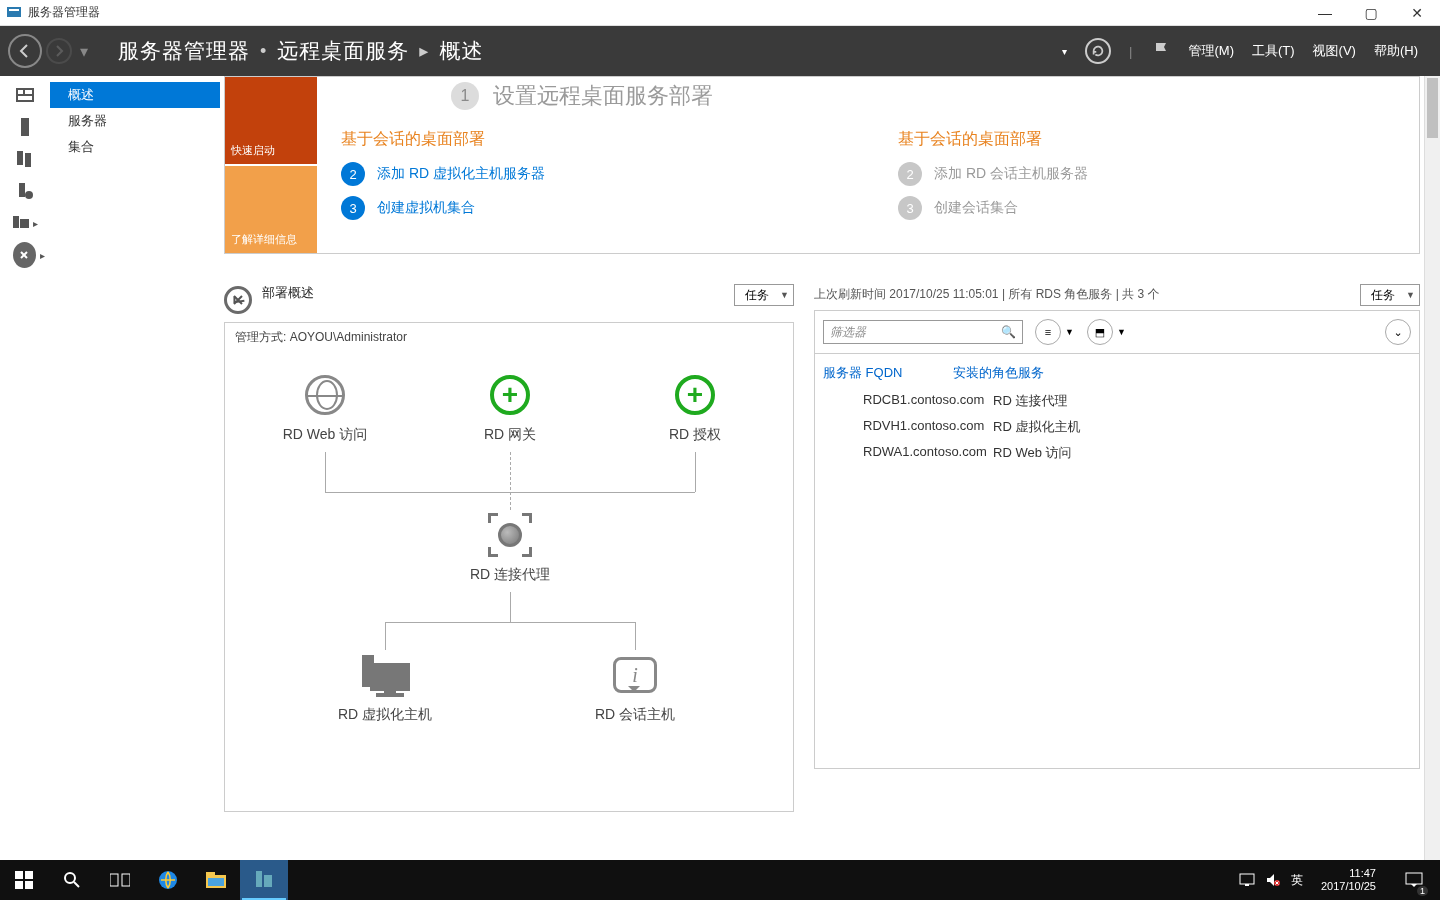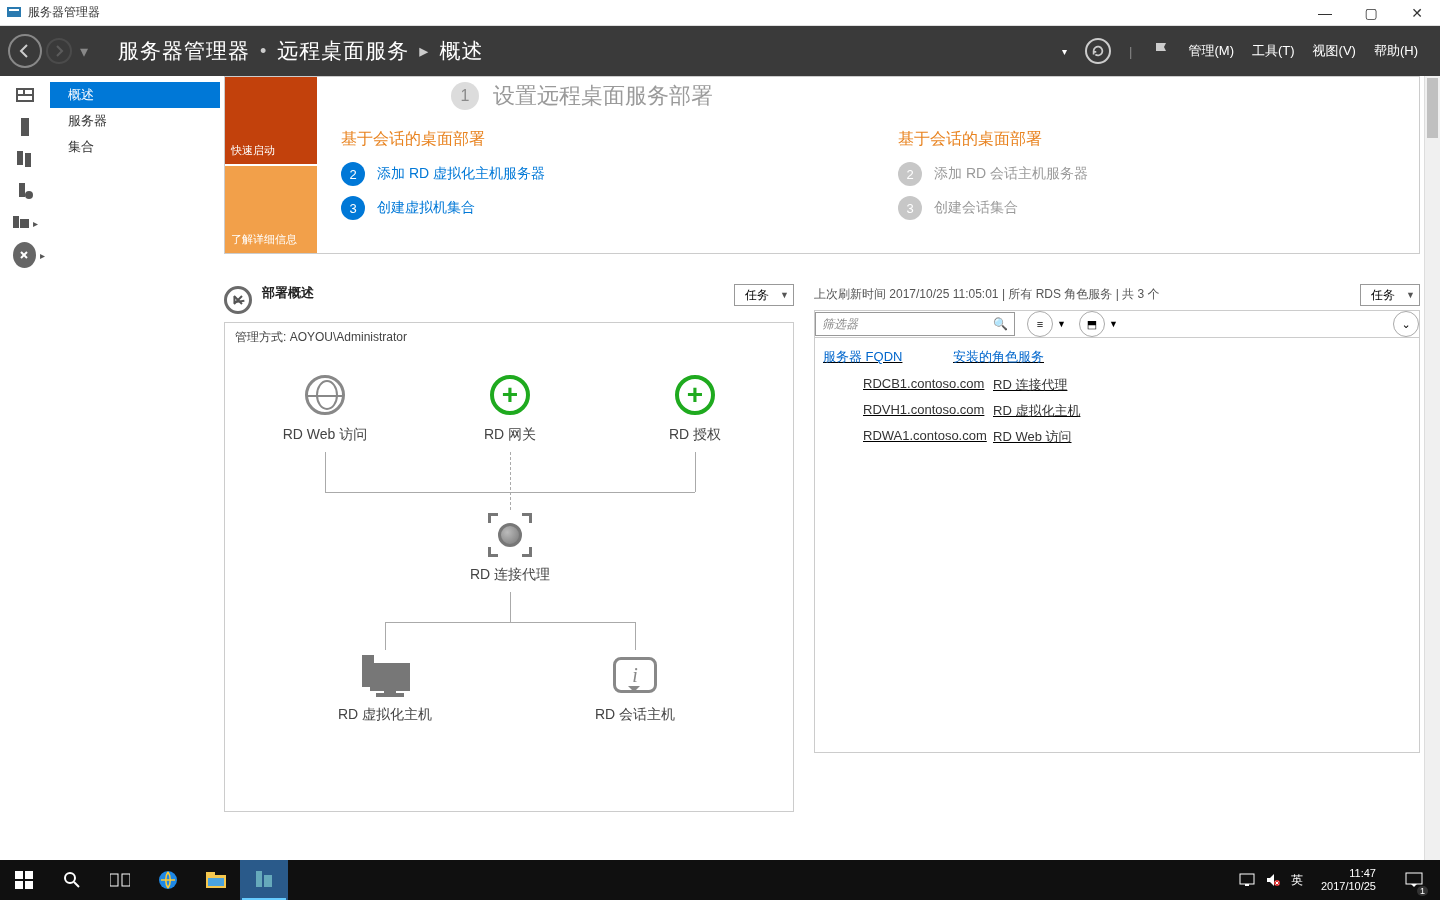--- a/index.html
+++ b/index.html
@@ -65,21 +65,21 @@
 .setup-step.disabled .numc { background:#c7c7c7; }
 .setup-step.disabled span.txt { color:#9a9a9a; }
 
 
 .panels { display:flex; gap:20px; margin:30px 20px 0 4px; }
 .panel { border:0; }
 .panel-head { display:flex; align-items:flex-start; gap:10px; }
 .panel-head .circ { width:28px; height:28px; border:3px solid #6a6a6a; border-radius:50%; display:flex; align-items:center; justify-content:center; margin-top:2px; }
 .panel-head .circ svg { width:14px; height:14px; }
 .panel-head .titles { flex:1; }
-.panel-head h4 { font-size:13px; color:#222; font-weight:bold; }
+.panel-head h4 { font-size:13px; color:#222; font-weight:normal; }
 .panel-head .sub { font-size:12px; color:#555; margin-top:2px; }
 .tasks-dd { border:1px solid #999; height:22px; padding:0 18px 0 10px; font-size:12px; display:flex; align-items:center; position:relative; min-width:60px; }
 .tasks-dd::after { content:"▼"; position:absolute; right:4px; font-size:9px; color:#555; }
 
 
 .left-panel { width:570px; }
 .diagram-box { border:1px solid #ccc; margin-top:8px; height:490px; position:relative; }
 .mng { font-size:12px; color:#444; padding:6px 10px; border-bottom:0; }
 .diagram { position:relative; height:440px; }
 .node { position:absolute; text-align:center; width:140px; }
@@ -106,27 +106,27 @@
 .info-ic::after { content:""; position:absolute; bottom:-8px; left:12px; width:0; height:0; border:6px solid transparent; border-top-color:#888; }
 .info-ic span { font-family:Georgia,serif; font-style:italic; font-size:20px; color:#888; }
 
 .hline, .vline { position:absolute; background:transparent; }
 .hline { border-top:1px solid #aaa; height:0; }
 .vline { border-left:1px solid #aaa; width:0; }
 .vline.dashed { border-left:1px dashed #aaa; }
 
 
 .right-panel { flex:1; }
-.filter-row { border:1px solid #ccc; display:flex; align-items:center; gap:12px; margin-top:4px; }
+.filter-row { border:1px solid #ccc; padding:8px; display:flex; align-items:center; gap:12px; margin-top:4px; }
 .filter-input { flex:0 0 200px; height:24px; border:1px solid #999; display:flex; align-items:center; padding:0 6px; font-size:12px; color:#888; font-style:italic; position:relative; }
 .filter-input .mag { margin-left:auto; font-style:normal; }
 .pill { width:26px; height:26px; border:1px solid #aaa; border-radius:50%; display:flex; align-items:center; justify-content:center; font-size:11px; position:relative; }
 .pill .dd { position:absolute; right:-14px; font-size:9px; }
 .expand { margin-left:auto; }
-.srv-table { border:1px solid #ccc; border-top:0; font-size:13px;text-decoration:underline; }
+.srv-table { border:1px solid #ccc; border-top:0; font-size:13px; }
 .srv-head { display:flex; padding:10px 8px 6px 8px; color:#0066cc; }
 .srv-head div:first-child { width:130px; }
 .srv-row { display:flex; padding:4px 8px; color:#333; }
 .srv-row div:first-child { width:130px; }
 .srv-body { height:380px;margin-left:40px; }
 
 
 .taskbar { position:absolute; left:0; right:0; bottom:0; height:40px; background:#101010; display:flex; align-items:center; color:#fff; }
 .taskbar .tbtn { width:48px; height:40px; display:flex; align-items:center; justify-content:center; }
 .taskbar .tbtn.active { background:#2a5a8a; position:relative; }

